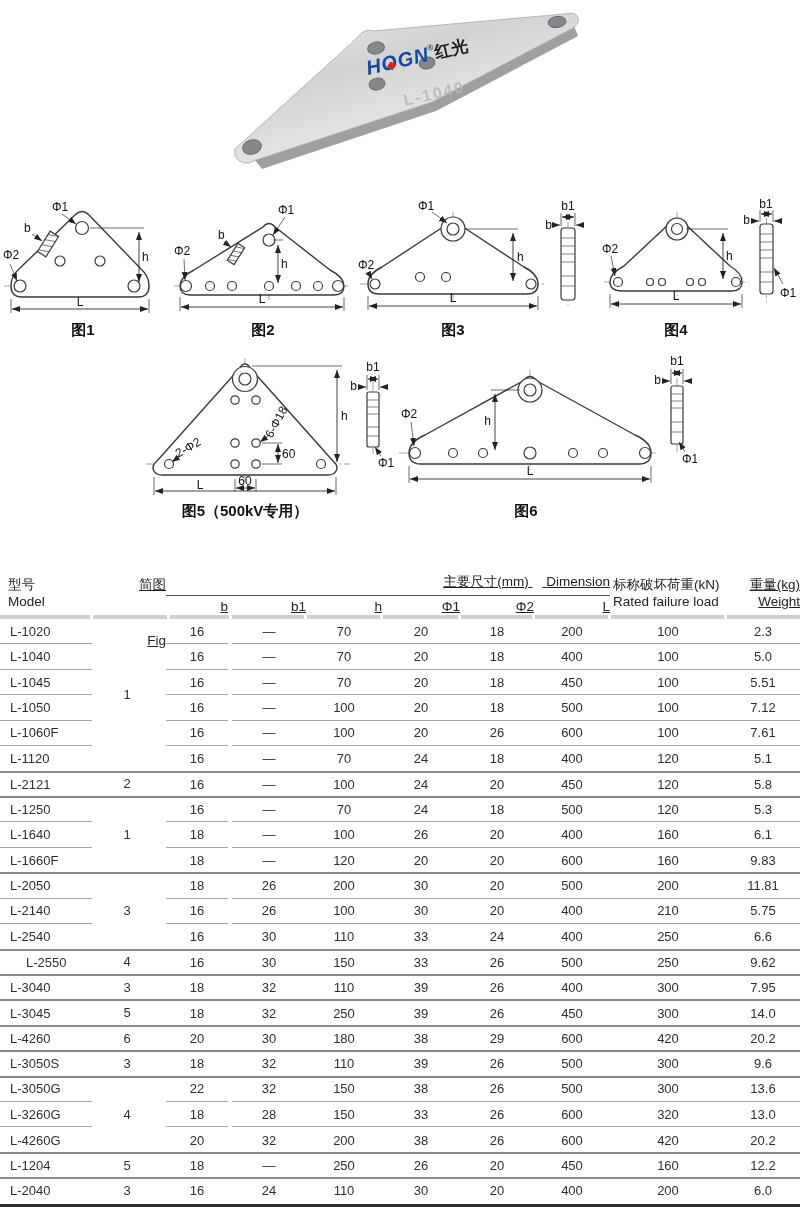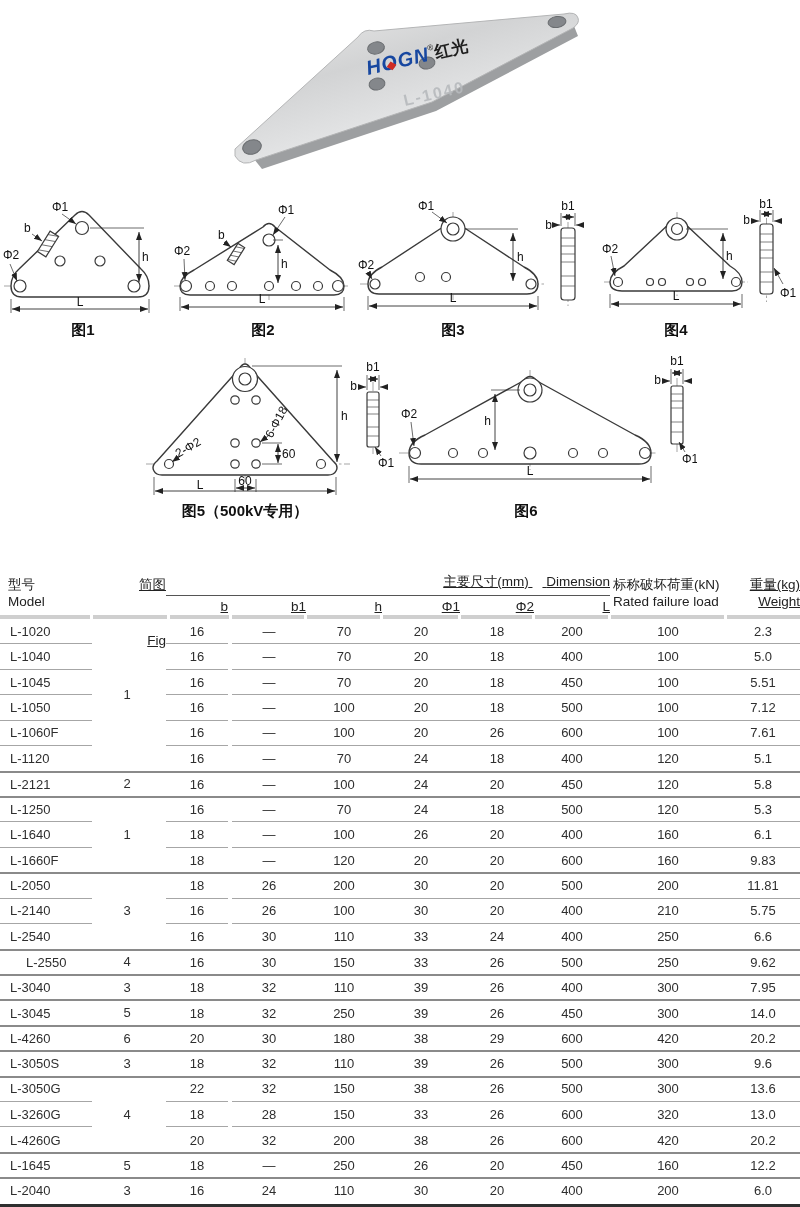--- a/index.html
+++ b/index.html
@@ -584,21 +584,21 @@
         <div class="c" style="left: 166px; width: 62px;">20</div>
         <div class="c" style="left: 232px; width: 74px;">32</div>
         <div class="c" style="left: 306px; width: 76px;">200</div>
         <div class="c" style="left: 382px; width: 78px;">38</div>
         <div class="c" style="left: 460px; width: 74px;">26</div>
         <div class="c" style="left: 534px; width: 76px;">600</div>
         <div class="c" style="left: 610px; width: 116px;">420</div>
         <div class="c" style="left: 726px; width: 74px;">20.2</div>
       </div>
       <div class="trow gend">
-        <div class="c model" style="left: 0px; width: 92px;">L-1645</div>
+        <div class="c model" style="left: 0px; width: 92px;">L-1204</div>
         <div class="c" style="left: 166px; width: 62px;">18</div>
         <div class="c" style="left: 232px; width: 74px;">—</div>
         <div class="c" style="left: 306px; width: 76px;">250</div>
         <div class="c" style="left: 382px; width: 78px;">26</div>
         <div class="c" style="left: 460px; width: 74px;">20</div>
         <div class="c" style="left: 534px; width: 76px;">450</div>
         <div class="c" style="left: 610px; width: 116px;">160</div>
         <div class="c" style="left: 726px; width: 74px;">12.2</div>
       </div>
       <div class="trow gend">

